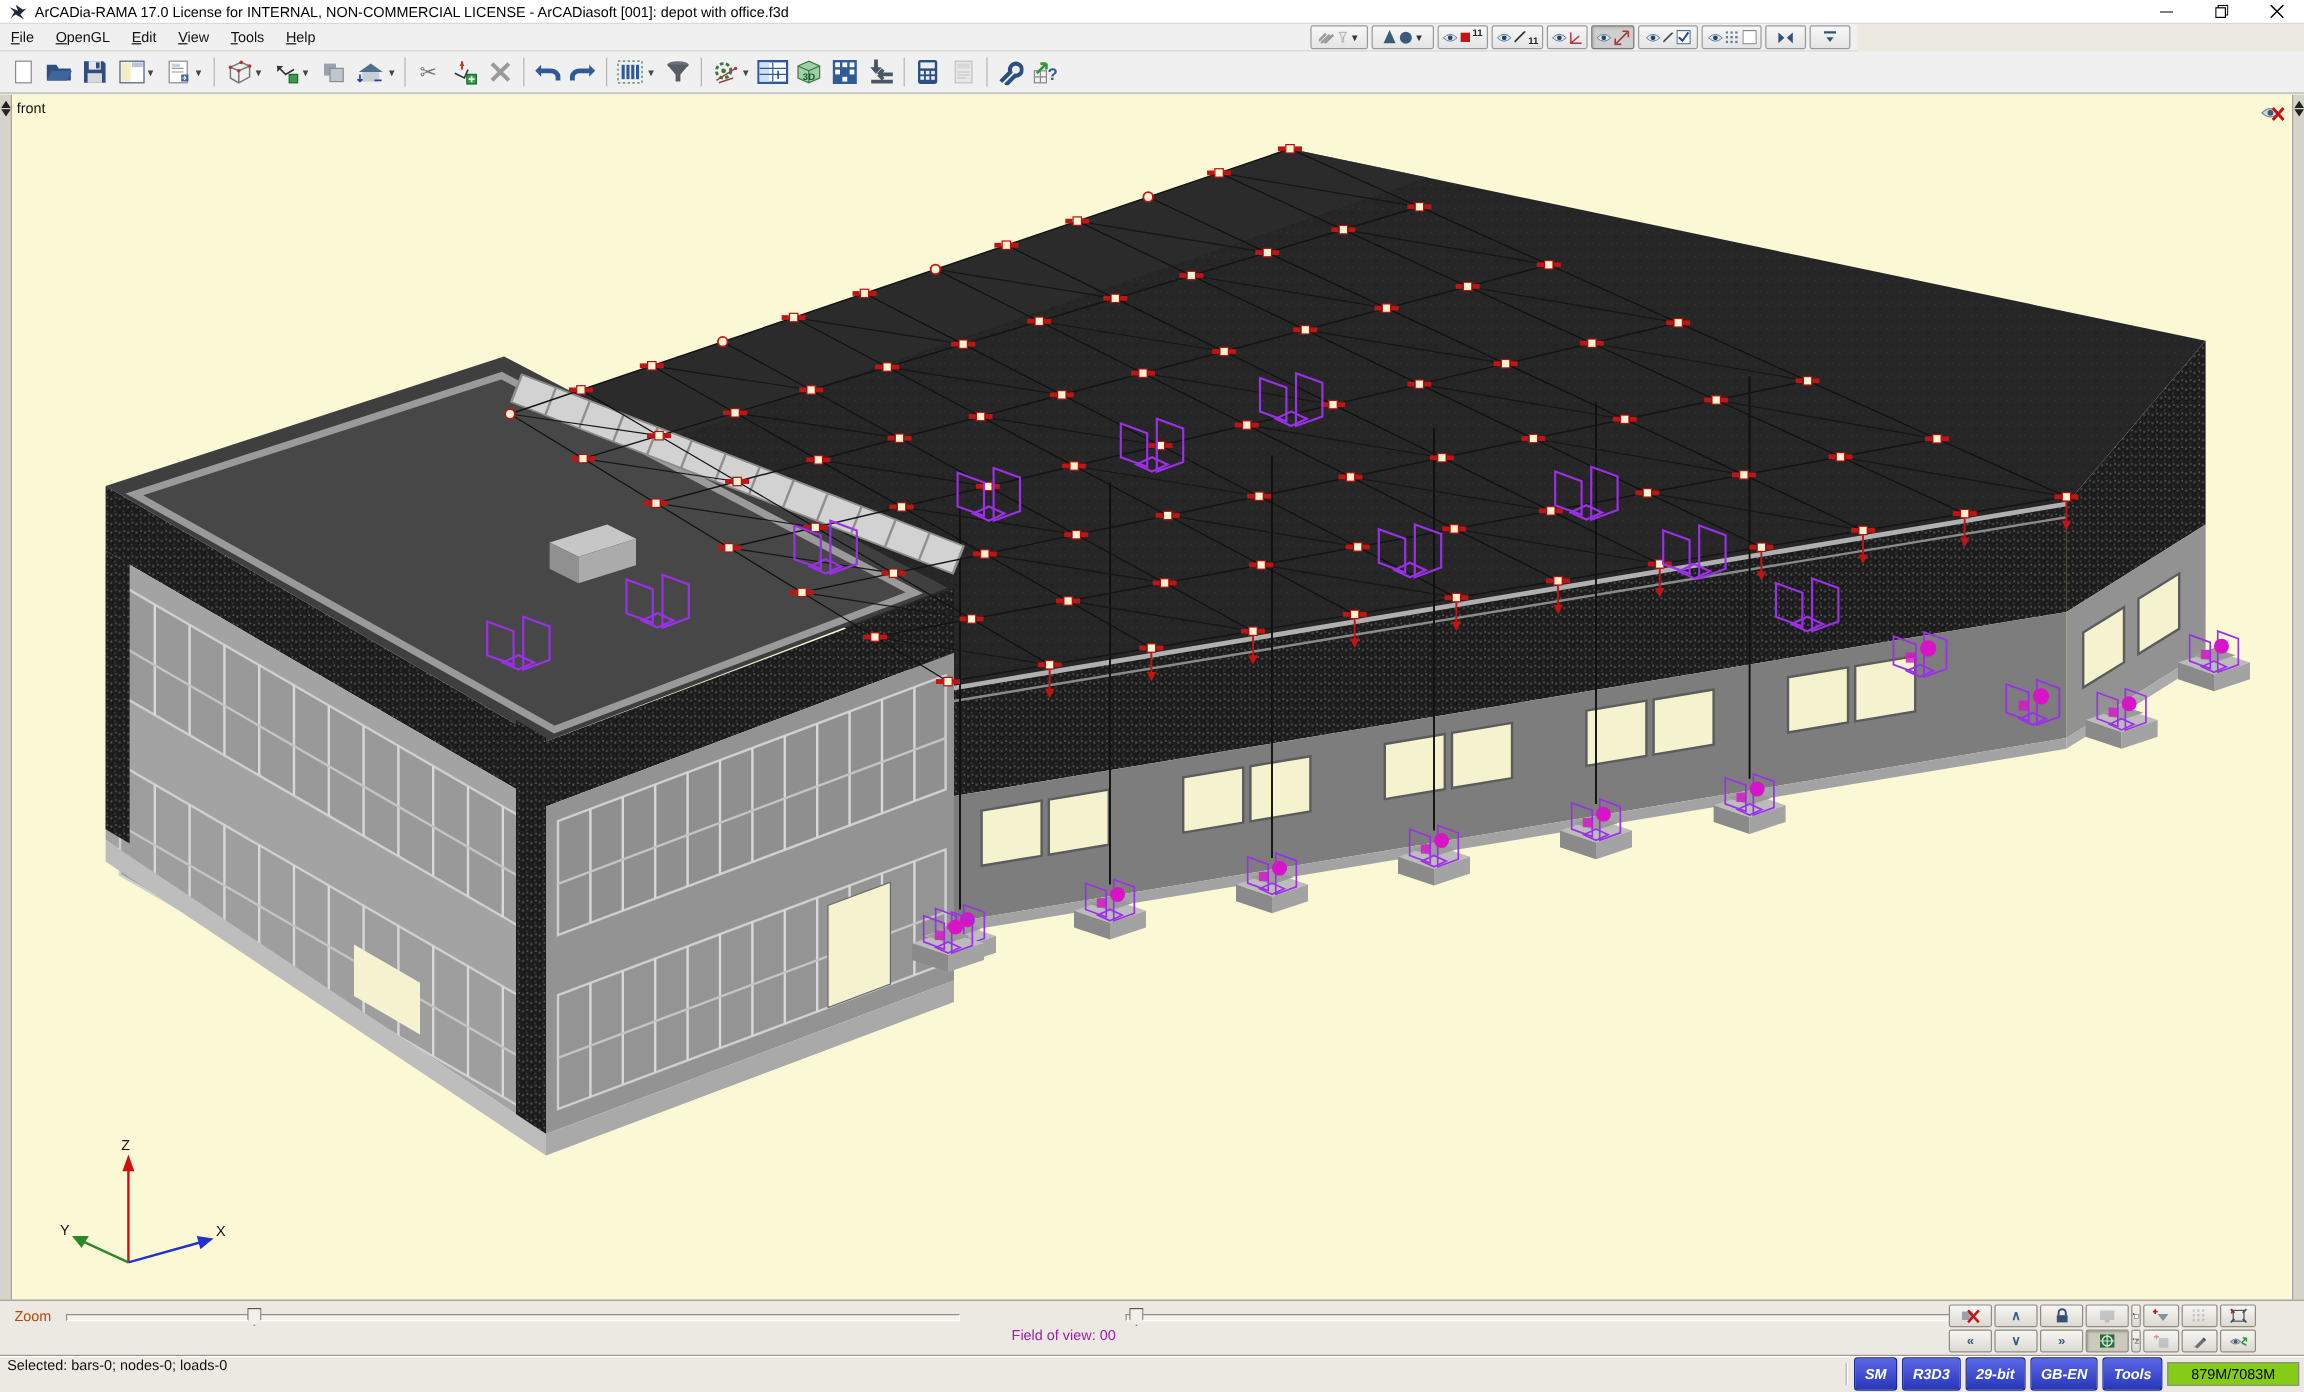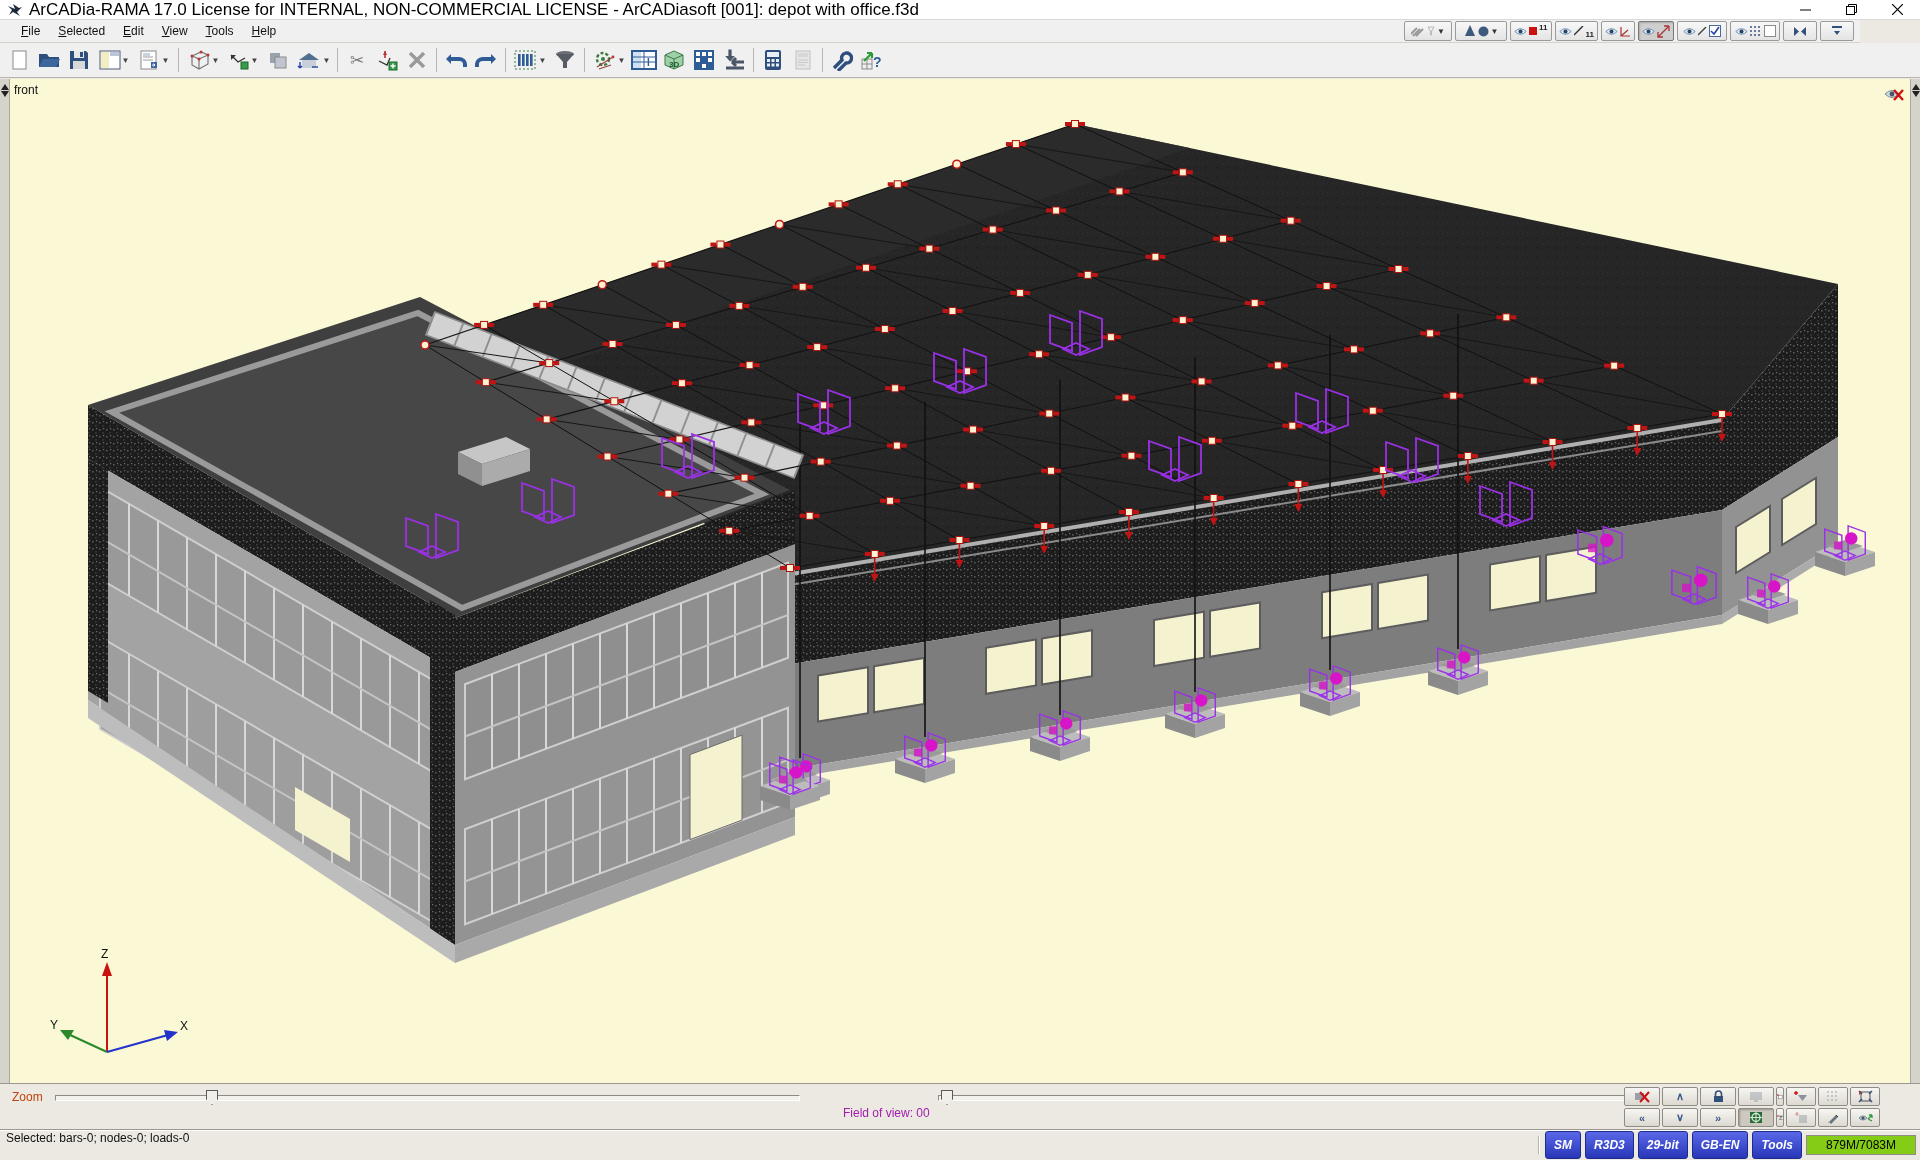--- a/index.html
+++ b/index.html
@@ -1,27 +1,27 @@
 <!DOCTYPE html>
 <html><head>
 <meta charset="utf-8">
 <style>
   * { box-sizing: border-box; margin:0; padding:0; }
   html,body { width:1920px; height:1160px; overflow:hidden; font-family:"Liberation Sans", sans-serif; background:#ece9e2; }
 
   
   .titlebar { position:absolute; left:0; top:0; width:1920px; height:20px; background:#ffffff; display:flex; align-items:center; border-bottom:1px solid #d9d9d9;}
   .app-icon { width:16px; height:14px; margin:0 6px 0 7px; }
-  .title-text { font-size:17px; color:#000; white-space:nowrap; }
+  .title-text { font-size:12px; color:#000; white-space:nowrap; }
   .win-controls { margin-left:auto; display:flex; height:100%; }
   .win-btn { width:46px; height:100%; display:flex; align-items:center; justify-content:center; }
   .win-btn svg { display:block; }
 
   
-  .menubar { position:absolute; left:0; top:20px; width:1860px; height:23px; background:#f0f0f0; display:flex; align-items:center; border-bottom:1px solid #d5d2ca;padding-left:12px;}
+  .menubar { position:absolute; left:0; top:20px; width:1548px; height:23px; background:#f0f0f0; display:flex; align-items:center; border-bottom:1px solid #d5d2ca;}
   .menu-item { display:inline-block; padding:3px 9px; font-size:12px; color:#111; }
   .menu-item::first-letter { text-decoration: underline; }
   .view-toolbar { margin-left:auto; display:flex; align-items:center; gap:3px; padding-right:6px; }
   .vbtn { height:20px; min-width:34px; background:linear-gradient(#f8f8f8,#e4e4e4); border:1px solid #9a9a9a; border-radius:2px; display:flex; align-items:center; justify-content:center; gap:2px; padding:0 3px; font-size:9px; color:#333;}
   .vbtn.pressed { background:#cfcfcf; border-color:#777; box-shadow:inset 1px 1px 2px #aaa; }
   .vbtn .caret { font-size:8px; color:#333; }
   .badge-num { font-size:8px; font-weight:bold; color:#222; position:relative; top:-4px;}
 
   
   .toolbar { position:absolute; left:0; top:43px; width:1920px; height:35px; background:#f0f0f0; display:flex; align-items:center; padding-left:4px; border-bottom:1px solid #b7b3aa;}
@@ -89,21 +89,21 @@
     <div class="win-btn">
       <svg width="11" height="11" viewBox="0 0 11 11">
           <path d="M0 0 L11 11 M11 0 L0 11" stroke="#000" stroke-width="1.2"></path>
         </svg>
     </div>
   </div>
 </div>
 
 <div class="menubar">
   <span class="menu-item">File</span>
-  <span class="menu-item">Selected</span>
+  <span class="menu-item">OpenGL</span>
   <span class="menu-item">Edit</span>
   <span class="menu-item">View</span>
   <span class="menu-item">Tools</span>
   <span class="menu-item">Help</span>
 
   <div class="view-toolbar">
     <div class="vbtn" style="min-width:48px">
       <svg width="14" height="11" viewBox="0 0 14 11">
           <path d="M0 8 L6 2 M2 10 L9 3 M5 10 L12 3" stroke="#9a9a9a" stroke-width="2"></path>
         </svg>

